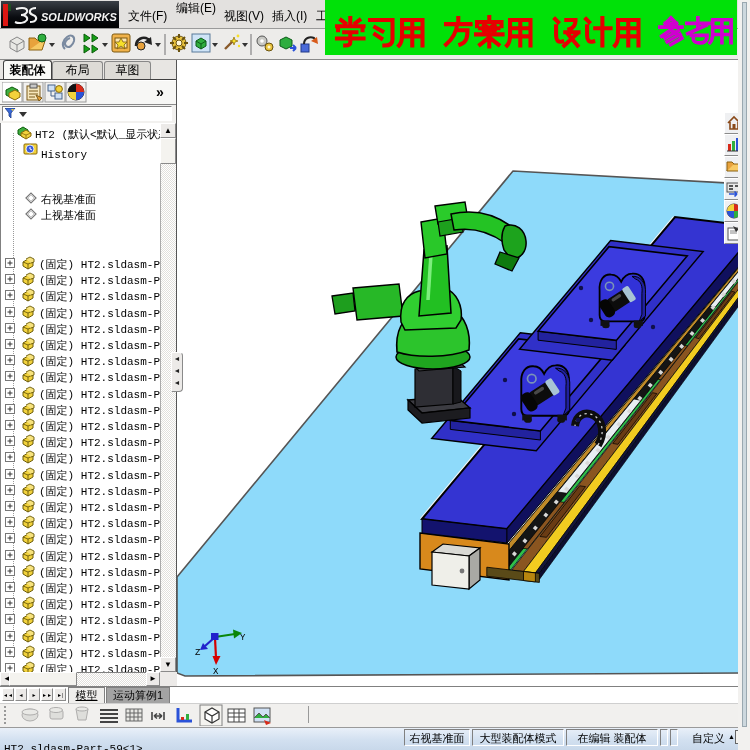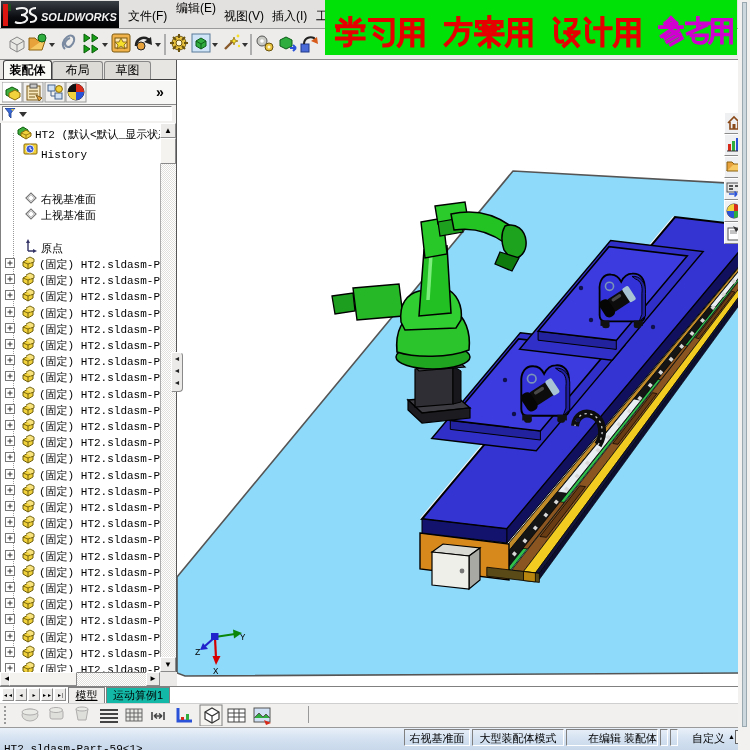--- a/index.html
+++ b/index.html
@@ -332,26 +332,20 @@
           <use href="#plane"></use>
         </svg>
         <div class="ab" style="left:40px;top:2px;font-size:11px;font-family:'Liberation Mono',monospace;white-space:nowrap">右视基准面</div>
       </div>
       <div class="ab" style="left:0;top:83px;width:200px;height:16px">
         <svg class="ab" style="left:22px;top:0" width="16" height="16">
           <use href="#plane"></use>
         </svg>
         <div class="ab" style="left:40px;top:2px;font-size:11px;font-family:'Liberation Mono',monospace;white-space:nowrap">上视基准面</div>
       </div>
-      <div class="ab" style="left:0;top:116px;width:200px;height:16px">
-        <svg class="ab" style="left:22px;top:0" width="16" height="16">
-          <use href="#orig"></use>
-        </svg>
-        <div class="ab" style="left:40px;top:2px;font-size:11px;font-family:'Liberation Mono',monospace;white-space:nowrap">原点</div>
-      </div>
       <div class="ab" style="left:0;top:132px;width:200px;height:16px">
         <svg class="ab" style="left:4px;top:3px" width="10" height="10">
           <use href="#plus"></use>
         </svg>
         <svg class="ab" style="left:20px;top:0" width="16" height="16">
           <use href="#part"></use>
         </svg>
         <div class="ab" style="left:38px;top:2px;font-size:11px;font-family:'Liberation Mono',monospace;white-space:nowrap">(固定) HT2.sldasm-Part-</div>
       </div>
       <div class="ab" style="left:0;top:148.2px;width:200px;height:16px">
@@ -631,21 +625,21 @@
       <path d="M5 7 H12 M5 9 H12" stroke="#888"></path>
       <path d="M8 2 L14 5 L11 8 Z" fill="#333"></path>
     </svg>
     <div class="ab" style="left:0;top:686px;width:750px;height:17px;background:#fff;border-top:1px solid #808080"></div>
     <div class="ab btn3" style="left:2px;top:688px;width:12px;height:13px;font-size:5px;text-align:center;line-height:12px;overflow:hidden">◄◄</div>
     <div class="ab btn3" style="left:15px;top:688px;width:12px;height:13px;font-size:5px;text-align:center;line-height:12px;overflow:hidden">◄</div>
     <div class="ab btn3" style="left:28px;top:688px;width:12px;height:13px;font-size:5px;text-align:center;line-height:12px;overflow:hidden">►</div>
     <div class="ab btn3" style="left:41px;top:688px;width:12px;height:13px;font-size:5px;text-align:center;line-height:12px;overflow:hidden">►►</div>
     <div class="ab btn3" style="left:54px;top:688px;width:12px;height:13px;font-size:5px;text-align:center;line-height:12px;overflow:hidden">►|</div>
     <div class="ab" style="left:68px;top:687px;width:37px;height:16px;background:#efeeec;border:1px solid #808080;border-bottom:none;font-size:11px;text-align:center;line-height:15px;text-decoration:underline">模型</div>
-    <div class="ab" style="left:106px;top:687px;width:64px;height:16px;background:#14b8a6;border:1px solid #808080;border-bottom:none;font-size:11px;text-align:center;line-height:15px">运动算例1</div>
+    <div class="ab" style="left:106px;top:687px;width:64px;height:16px;background:#a3a3a3;border:1px solid #808080;border-bottom:none;font-size:11px;text-align:center;line-height:15px">运动算例1</div>
     <div class="ab" style="left:0;top:703px;width:750px;height:24px;background:#f1f0ee;border-top:1px solid #cfcfcf"></div>
     <div class="ab" style="left:4px;top:706px;width:3px;height:18px;border-left:2px dotted #999"></div>
     <svg class="ab" style="left:12px;top:704px;width:300px;height:22px" viewBox="0 0 300 22">
       <g opacity="0.55">
         <ellipse cx="18" cy="11" rx="8" ry="6" fill="#d0d0cc" stroke="#777"></ellipse>
         <ellipse cx="18" cy="8" rx="8" ry="3" fill="#e4e4e0" stroke="#777"></ellipse>
       </g>
       <g opacity="0.55">
         <rect x="38" y="6" width="13" height="9" rx="2" fill="#d0d0cc" stroke="#777"></rect>
         <ellipse cx="44" cy="6" rx="6.5" ry="2.5" fill="#e4e4e0" stroke="#777"></ellipse>
@@ -674,21 +668,21 @@
         <rect x="242" y="4" width="16" height="14" fill="#cfe0f4" stroke="#555"></rect>
         <path d="M242 14 L247 9 L251 13 L254 10 L258 14" fill="#2fae3f" stroke="#555"></path>
         <path d="M252 16 L259 19 L254 21 Z" fill="#d82a1a"></path>
       </g>
     </svg>
     <div class="ab" style="left:308px;top:706px;width:1px;height:17px;background:#999"></div>
     <div class="ab" style="left:0;top:727px;width:750px;height:23px;background:linear-gradient(180deg,#e9f0f9,#d2e0f0 55%,#c8d8ea);border-top:1px solid #9a9a9a"></div>
     <div class="ab" style="left:4px;top:743px;font-size:11px;font-family:Liberation Mono, monospace">HT2.sldasm-Part-59&lt;1&gt;</div>
     <div class="ab inset" style="left:404px;top:729px;width:66px;height:17px;font-size:11px;text-align:center;line-height:16px">右视基准面</div>
     <div class="ab inset" style="left:472px;top:729px;width:92px;height:17px;font-size:11px;text-align:center;line-height:16px">大型装配体模式</div>
-    <div class="ab inset" style="left:566px;top:729px;width:92px;height:17px;font-size:11px;text-align:right;line-height:16px">在编辑 装配体</div>
+    <div class="ab inset" style="left:566px;top:729px;width:92px;height:17px;font-size:11px;text-align:center;line-height:16px">在编辑 装配体</div>
     <div class="ab inset" style="left:660px;top:729px;width:8px;height:17px"></div>
     <div class="ab inset" style="left:670px;top:729px;width:8px;height:17px"></div>
     <div class="ab" style="left:692px;top:731px;font-size:11px">自定义</div>
     <div class="ab" style="left:728px;top:733px;font-size:7px">▲</div>
     <div class="ab" style="left:735px;top:730px;width:12px;height:14px;border:1px solid #666;background:#f4f3ef;font-size:10px;font-weight:bold;text-align:center;line-height:13px">?</div>
     <div class="ab" style="left:738px;top:0;width:12px;height:750px;background:#f2f1ef"></div>
     <div class="ab" style="left:742px;top:2px;width:5px;height:725px;background:#cdd8de;border:1px solid #9aa8b0"></div>
     <div class="ab" style="left:688px;top:0;width:30px;height:4px;background:#3a4a66"></div>
     <svg class="ab" style="left:325px;top:0;width:412px;height:55px" viewBox="325 0 412 55">
       <rect x="325" y="0" width="412" height="55" fill="#00e108"></rect>

